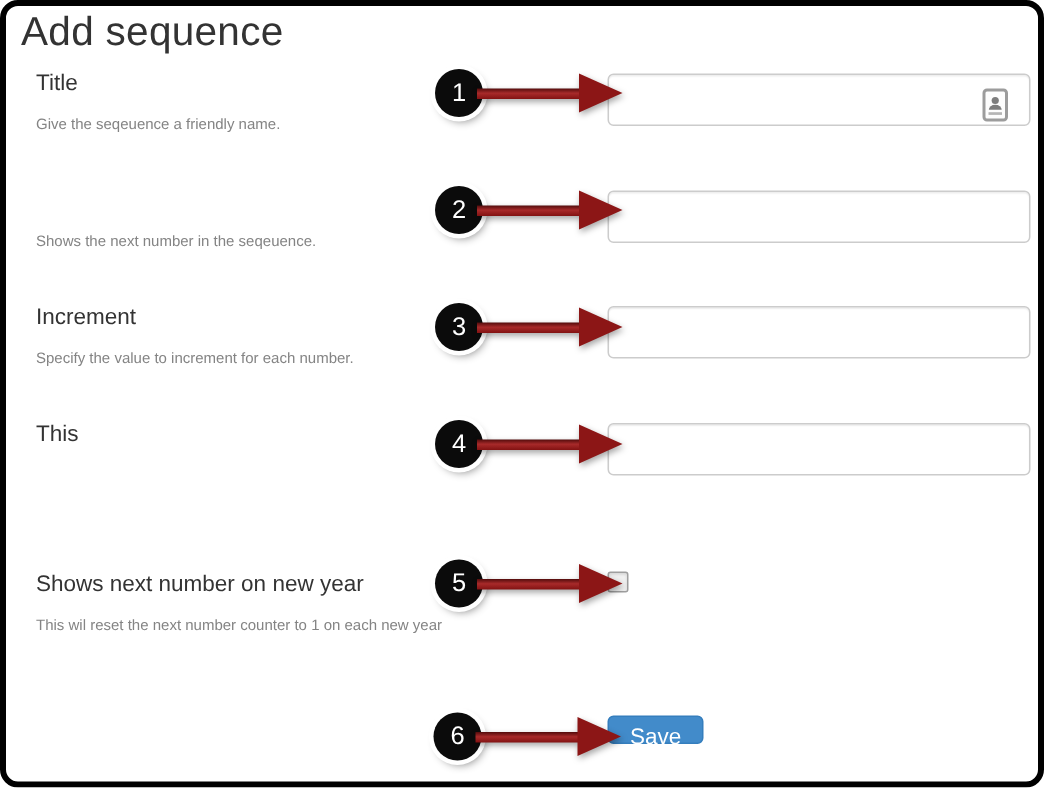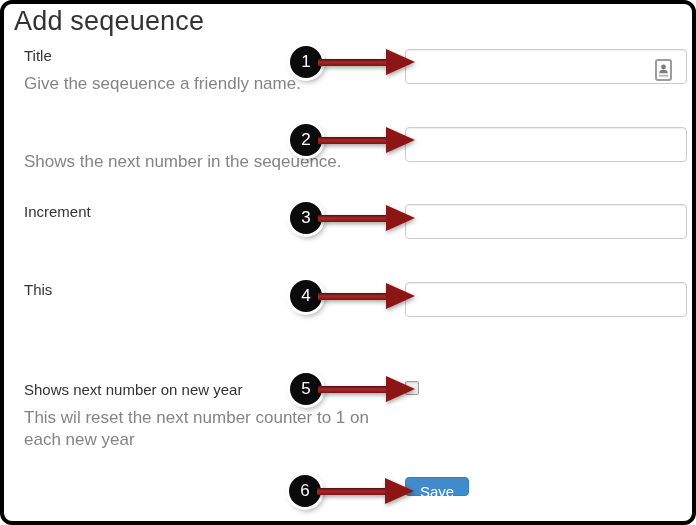--- a/index.html
+++ b/index.html
@@ -19,21 +19,21 @@
     position:absolute; left:10px; top:2px;
     font-size:27px; font-weight:500; color:#333;
     letter-spacing:0.2px;
   }
   .flabel {
     position:absolute; left:20px;
     font-size:15px; font-weight:normal; color:#333;
   }
   .fhint {
     position:absolute; left:20px;
-    font-size:17px; color:#848484; line-height:22px;
+    font-size:10px; color:#848484; line-height:22px;
   }
   .txt {
     position:absolute; left:401px;
     width:282px; height:35px;
     border:1px solid #ccc; border-radius:4px;
     background:#fff;
     box-shadow: inset 0 1px 1px rgba(0,0,0,0.075);
     font-size:15px; color:#333; padding:6px 8px;
     font-family:inherit;
   }
@@ -85,21 +85,21 @@
     color:#fff; font-size:15px; font-family:inherit;
     padding:5px 14px; border-radius:4px;
     cursor:pointer; height:19px;
   }
 </style>
 </head>
 <body>
 
 <div class="frame">
 
-  <h1 class="page-title">Add seqeuence</h1>
+  <h1 class="page-title">Add sequence</h1>
 
   <div class="flabel" style="top:43px">Title</div>
   <div class="fhint" style="top:69px">Give the seqeuence a friendly name.</div>
   <input class="txt" style="top: 45px;" type="text" placeholder="">
   <div class="autofill">
     <svg width="11" height="15" viewBox="0 0 11 15" aria-hidden="true">
       <circle cx="5.5" cy="4" r="2.4" fill="#7d7d7d"></circle>
       <path d="M1.2,10.2 a4.3,3.4 0 0 1 8.6,0 z" fill="#7d7d7d"></path>
       <rect x="1" y="11.8" width="9" height="1.8" fill="#b5b5b5"></rect>
     </svg>
@@ -112,20 +112,21 @@
 
   <div class="fhint" style="top:147px">Shows the next number in the seqeuence.</div>
   <input class="txt" style="top: 123px;" type="text" placeholder="">
   <div class="badge" style="left:286px; top:120px">2</div>
   <div class="arrow" style="left:314px; top:123px">
     <div class="shaft"></div>
       <div class="head"></div>
   </div>
 
   <div class="flabel" style="top:199px">Increment</div>
+  <div class="fhint" style="top:225px">Specify the value to increment for each number.</div>
   <input class="txt" style="top: 200px;" type="text" placeholder="">
   <div class="badge" style="left:286px; top:198px">3</div>
   <div class="arrow" style="left:314px; top:201px">
     <div class="shaft"></div>
       <div class="head"></div>
   </div>
 
   <div class="flabel" style="top:277px">This</div>
   <input class="txt" style="top: 278px;" type="text" placeholder="">
   <div class="badge" style="left:286px; top:276px">4</div>

